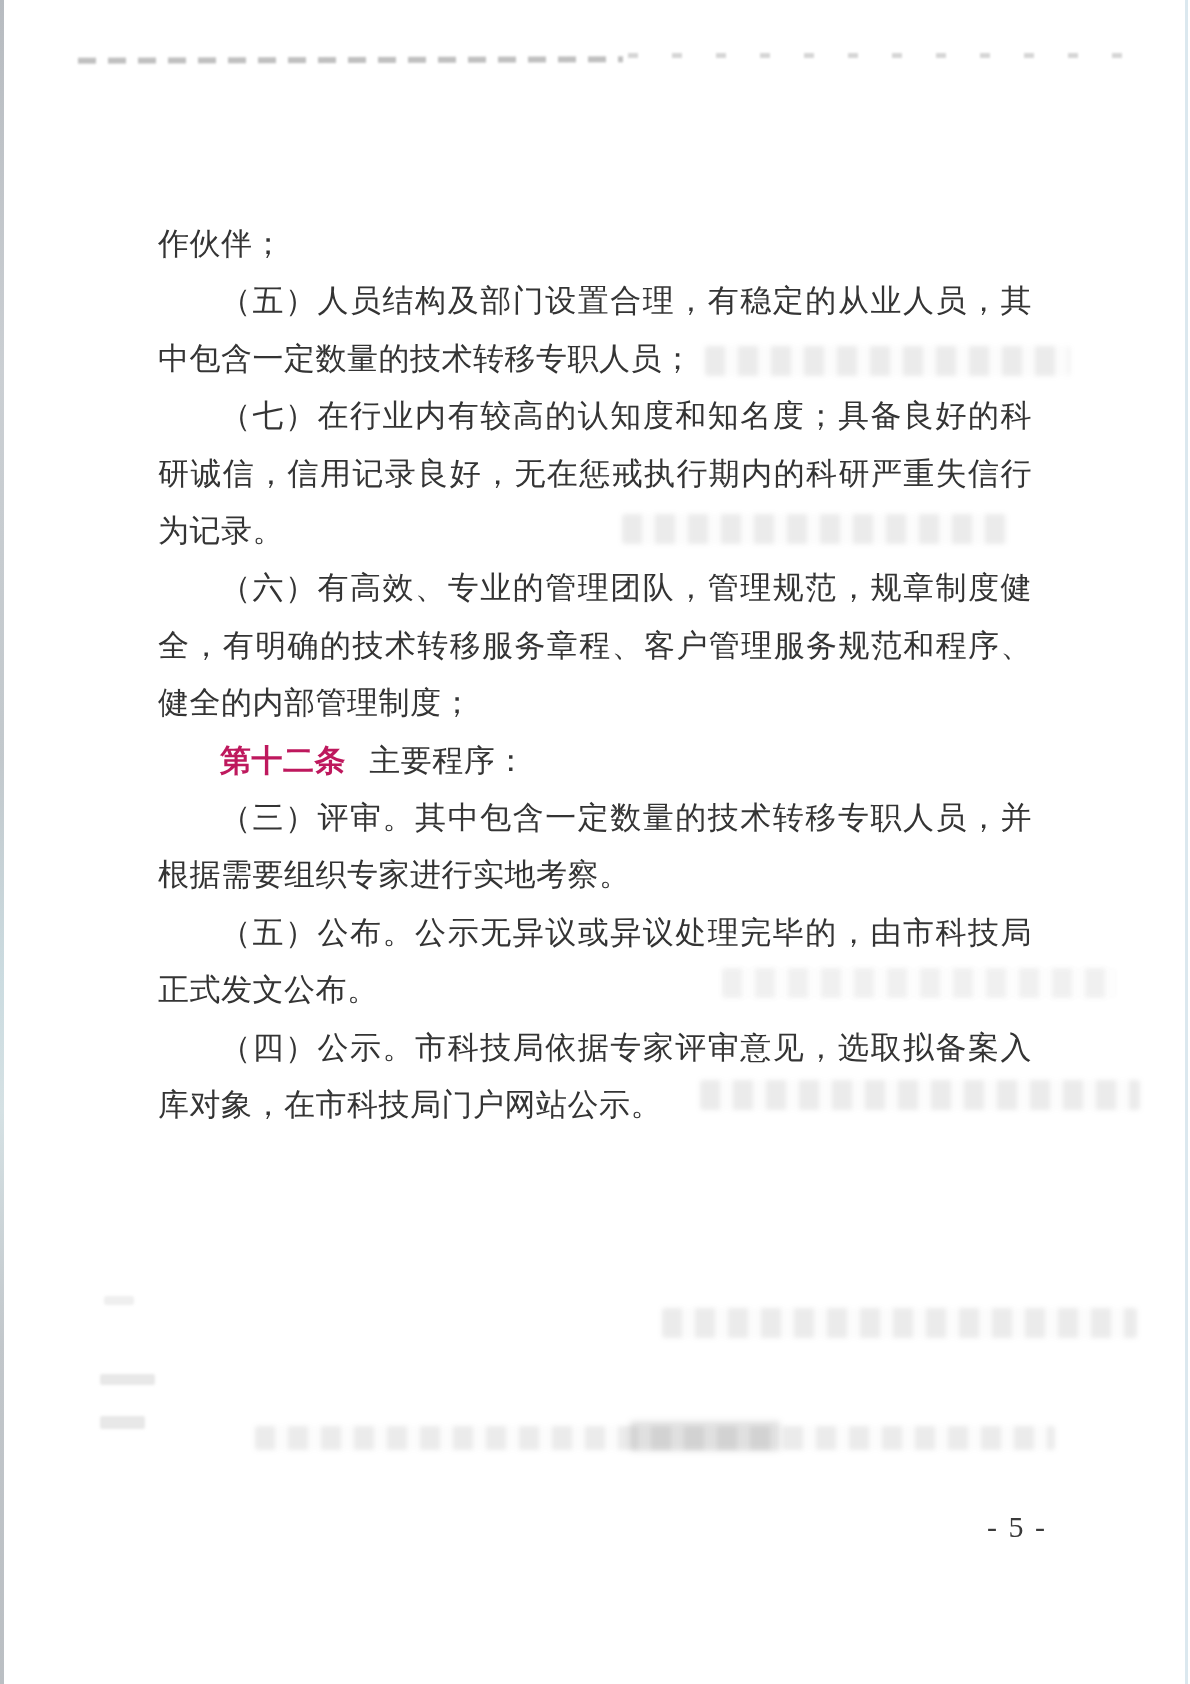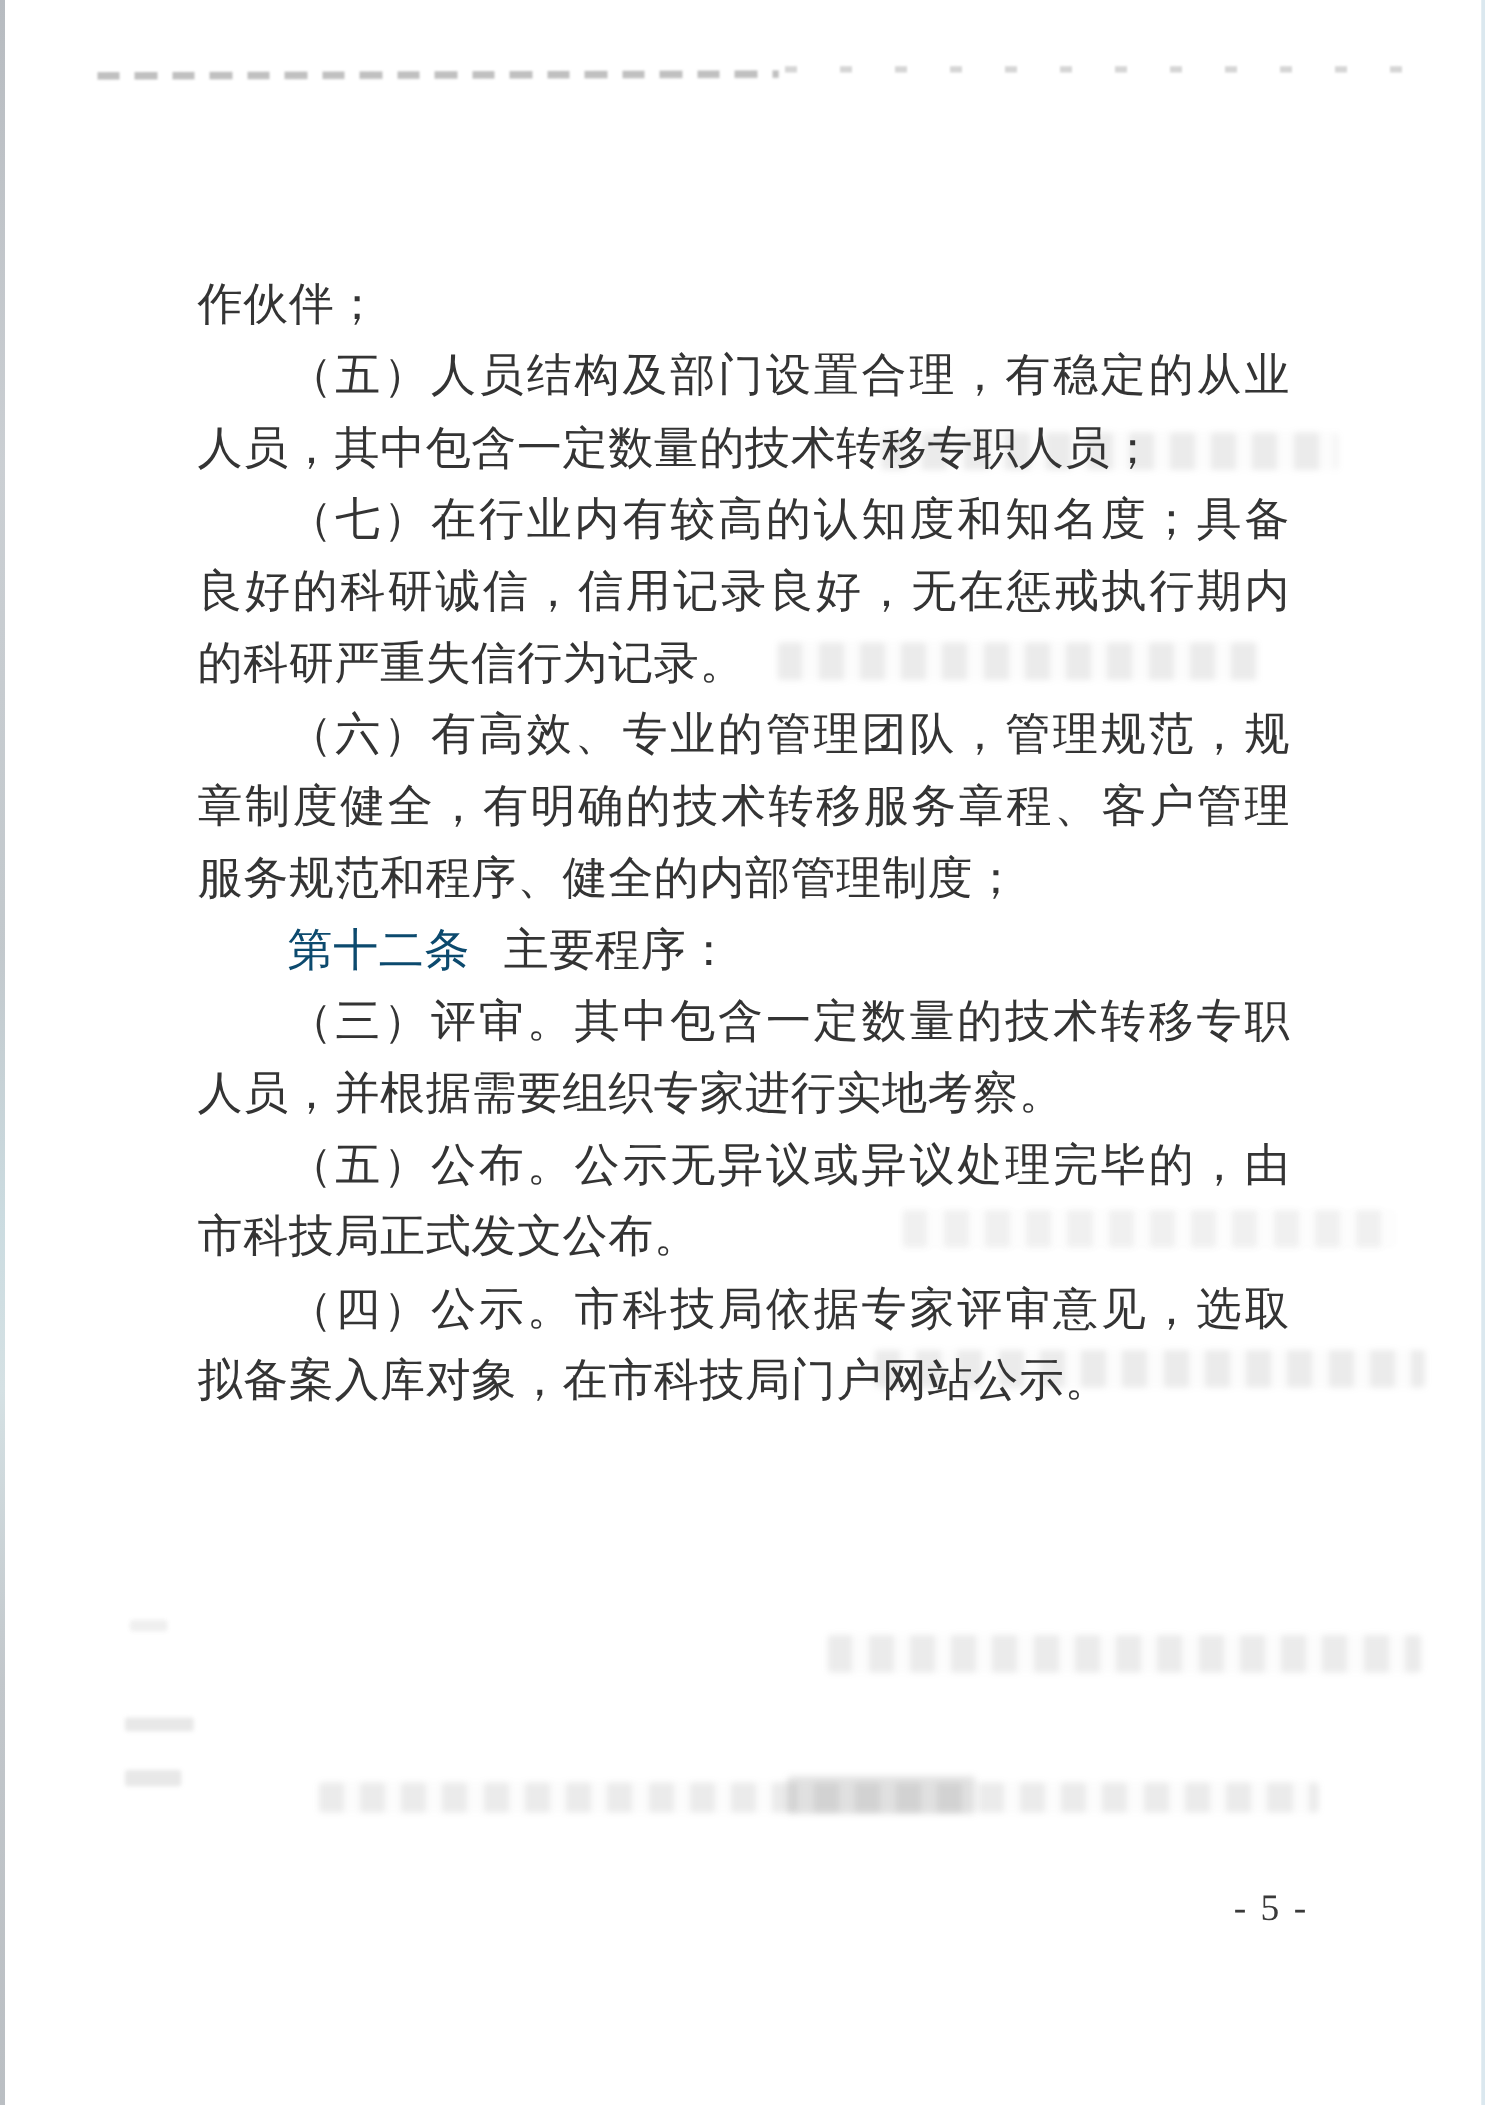--- a/index.html
+++ b/index.html
@@ -15,38 +15,38 @@
     overflow: hidden;
     font-family: "Liberation Serif", "DejaVu Serif", serif;
   }
 
   
   .content {
     position: absolute;
     left: 158px;
     top: 215px;
     width: 874px;
-    font-size: 36px;
+    font-size: 31px;
     line-height: 57.4px;
     color: #343434;
     text-align: justify;
     text-justify: inter-character;
     letter-spacing: 0.5px;
   }
   .content p {
     margin: 0;
     padding: 0;
     text-indent: 2em;
   }
   .content p.continuation {
     text-indent: 0;
   }
   .lead {
-    font-weight: normal;
-    color: #0c4a6e;
+    font-weight: bold;
+    color: #be185d;
   }
   .after-lead {
     margin-left: 0.75em;
   }
 
   
   .page-number {
     position: absolute;
     left: 982px;
     top: 1510px;

